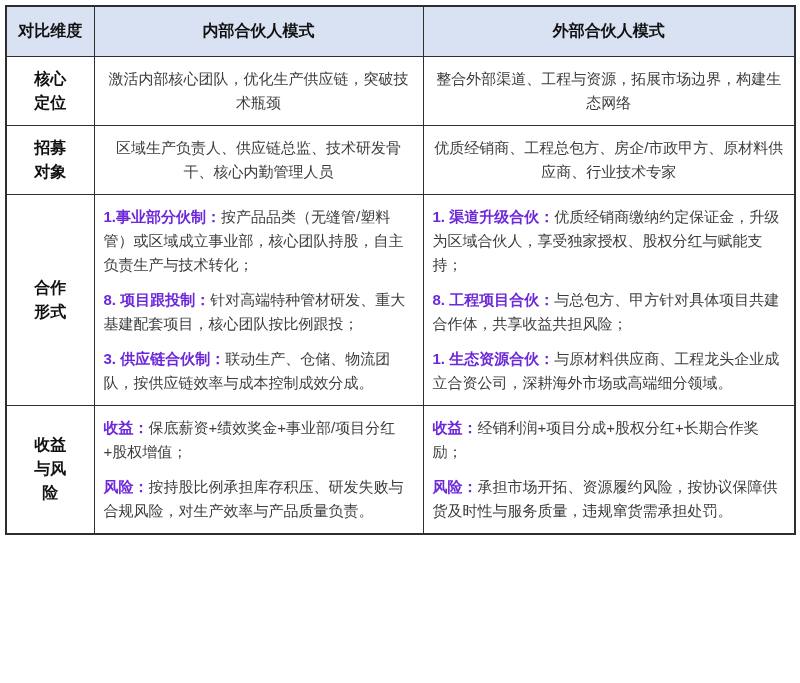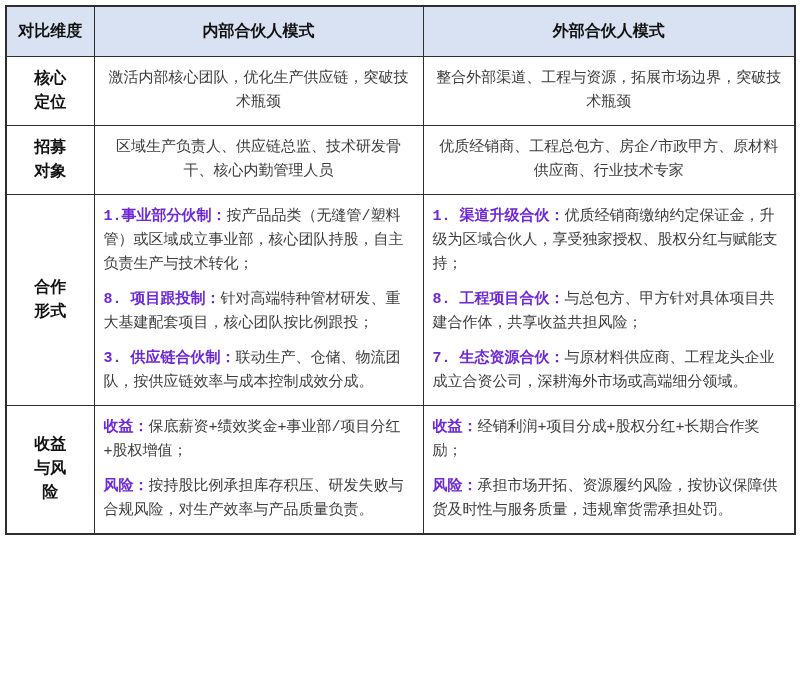--- a/index.html
+++ b/index.html
@@ -9,21 +9,20 @@
     border-collapse: collapse;
     table-layout: fixed;
     width: 789px;
     border: 2px solid #2e2e2e;
   }
   table.cmp th, table.cmp td {
     border: 1px solid #2e2e2e;
     vertical-align: middle;
     box-sizing: border-box;
     word-break: break-all;
-    font-family: Liberation Mono, monospace;
   }
   thead th {
     background: #d9e2f3;
     height: 50px;
     font-size: 16px;
     font-weight: bold;
     color: #111111;
     text-align: center;
     padding: 4px 6px;
   }
@@ -65,21 +64,21 @@
         <th>外部合伙人模式</th>
       </tr>
     </thead>
     <tbody>
         <tr>
           <th class="dim">核心定位</th>
           <td class="body center">
             <p>激活内部核心团队，优化生产供应链，突破技术瓶颈</p>
           </td>
           <td class="body center">
-            <p>整合外部渠道、工程与资源，拓展市场边界，突破技术瓶颈</p>
+            <p>整合外部渠道、工程与资源，拓展市场边界，构建生态网络</p>
           </td>
         </tr>
         <tr>
           <th class="dim">招募对象</th>
           <td class="body center">
             <p>区域生产负责人、供应链总监、技术研发骨干、核心内勤管理人员</p>
           </td>
           <td class="body center">
             <p>优质经销商、工程总包方、房企/市政甲方、原材料供应商、行业技术专家</p>
           </td>
@@ -87,21 +86,21 @@
         <tr>
           <th class="dim">合作形式</th>
           <td class="body left">
             <p><b>1.事业部分伙制：</b>按产品品类（无缝管/塑料管）或区域成立事业部，核心团队持股，自主负责生产与技术转化；</p>
             <p><b>8. 项目跟投制：</b>针对高端特种管材研发、重大基建配套项目，核心团队按比例跟投；</p>
             <p><b>3. 供应链合伙制：</b>联动生产、仓储、物流团队，按供应链效率与成本控制成效分成。</p>
           </td>
           <td class="body left">
             <p><b>1. 渠道升级合伙：</b>优质经销商缴纳约定保证金，升级为区域合伙人，享受独家授权、股权分红与赋能支持；</p>
             <p><b>8. 工程项目合伙：</b>与总包方、甲方针对具体项目共建合作体，共享收益共担风险；</p>
-            <p><b>7. 生态资源合伙：</b>与原材料供应商、工程龙头企业成立合资公司，深耕海外市场或高端细分领域。</p>
+            <p><b>1. 生态资源合伙：</b>与原材料供应商、工程龙头企业成立合资公司，深耕海外市场或高端细分领域。</p>
           </td>
         </tr>
         <tr>
           <th class="dim">收益与风险</th>
           <td class="body left">
             <p><b>收益：</b>保底薪资+绩效奖金+事业部/项目分红+股权增值；</p>
             <p><b>风险：</b>按持股比例承担库存积压、研发失败与合规风险，对生产效率与产品质量负责。</p>
           </td>
           <td class="body left">
             <p><b>收益：</b>经销利润+项目分成+股权分红+长期合作奖励；</p>

